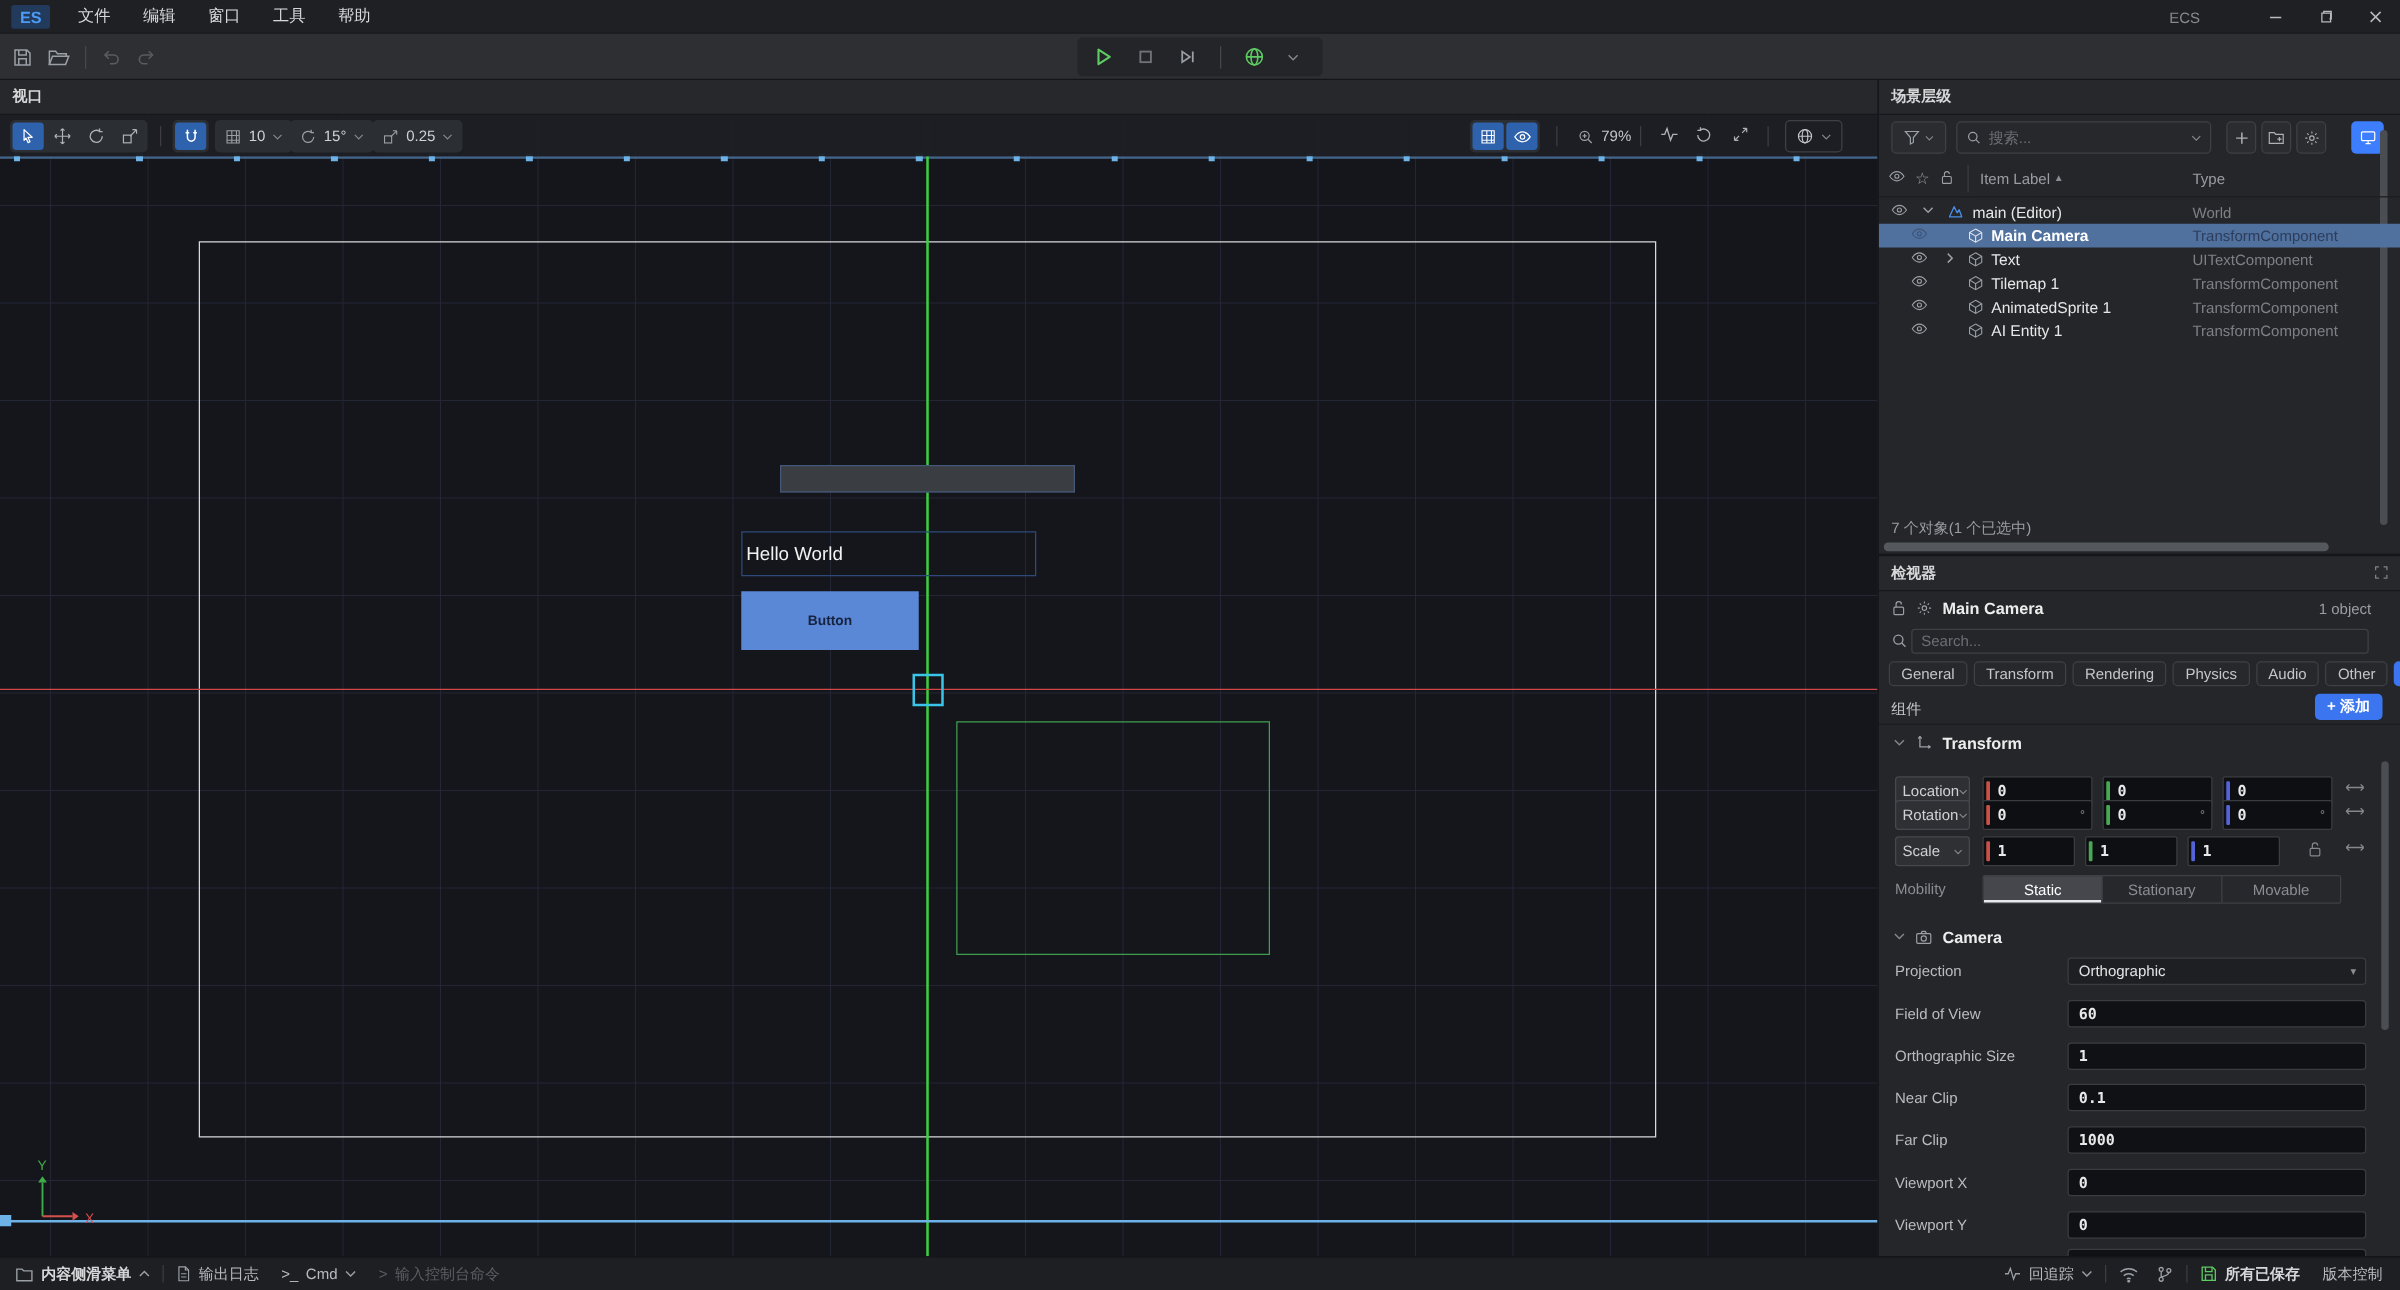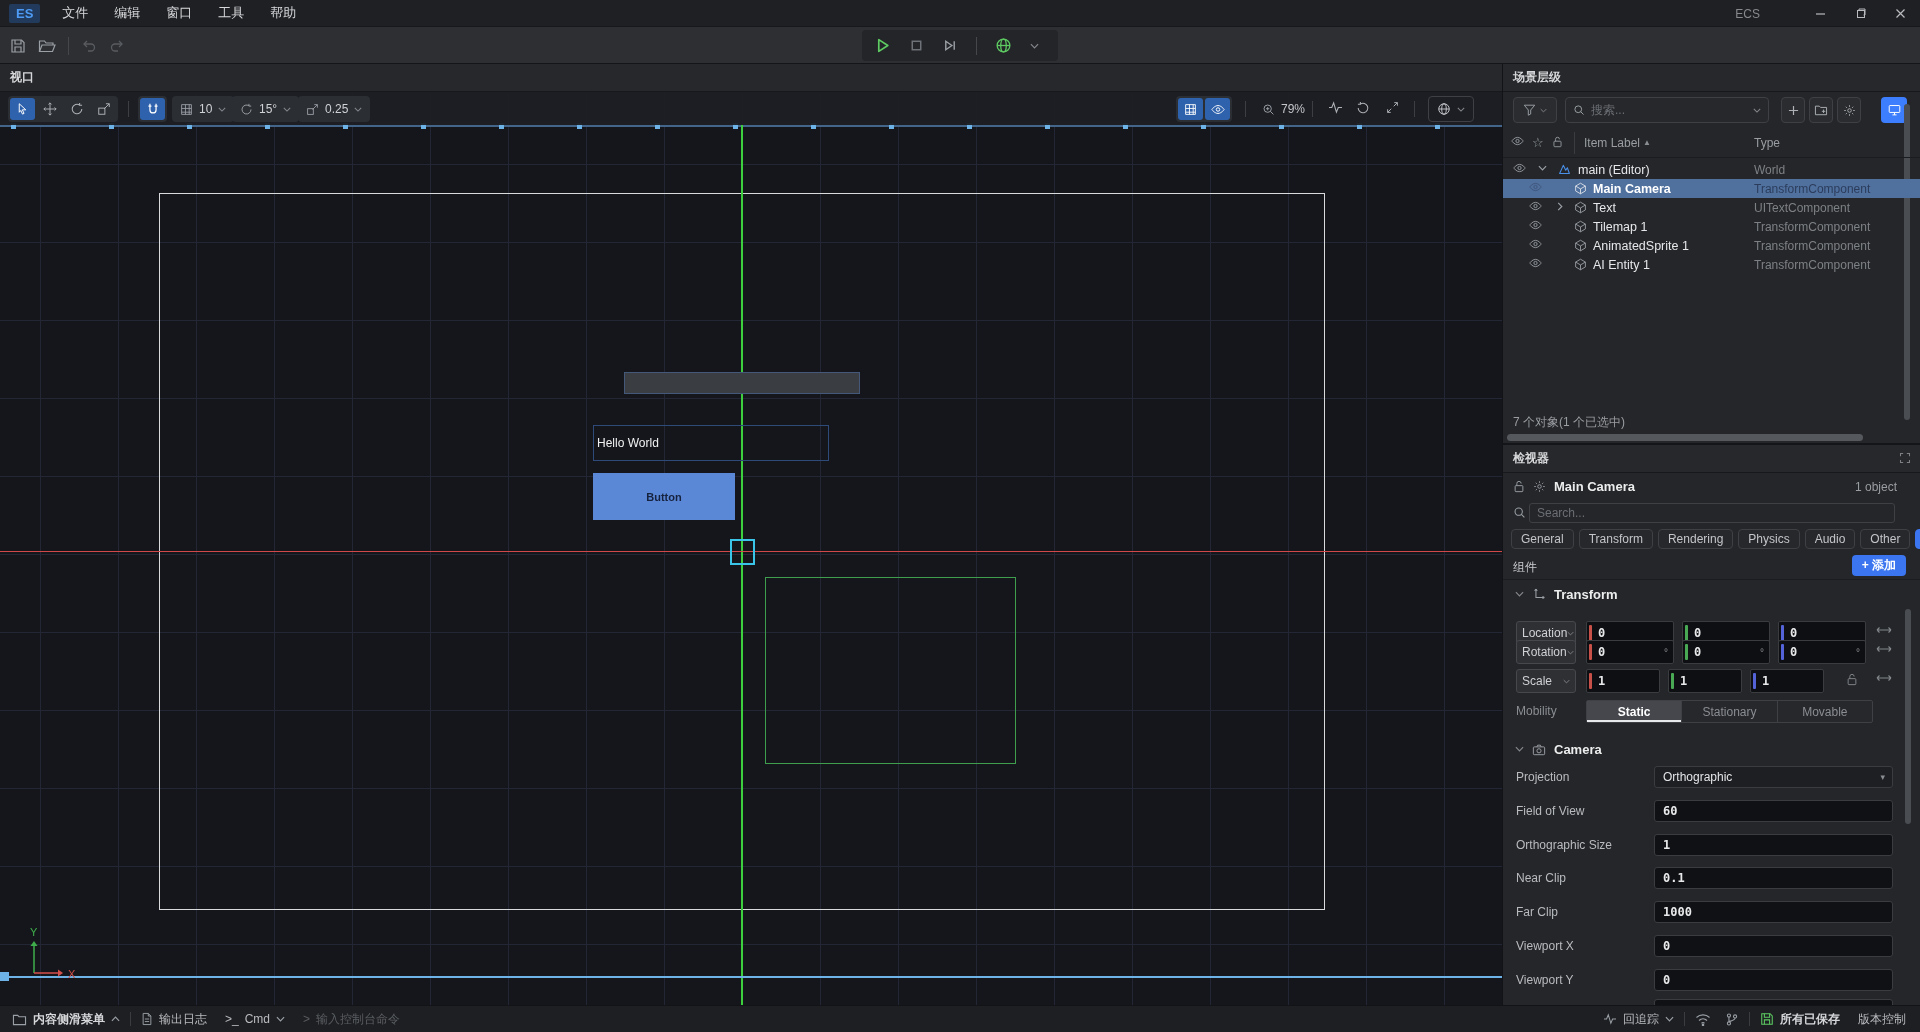--- a/index.html
+++ b/index.html
@@ -59,21 +59,21 @@
     background:repeating-linear-gradient(to right, transparent 0 73px, #6db3e8 73px 78px); background-position:36px 0; }
 
   .world-rect { position:absolute; left:159px; top:101px; width:1166px; height:717px; border:1px solid #d9dadc; z-index:4; }
   .green-vline { position:absolute; left:741px; top:33px; width:2px; height:880px; background:#3ecf3e; z-index:8; }
   .red-hline { position:absolute; left:0; top:459px; width:1502px; height:1px; background:#d04848; z-index:8; }
   .blue-hline { position:absolute; left:0; top:884px; width:1502px; height:2px; background:#6db3e8; z-index:8; }
   .blue-handle { position:absolute; left:0; top:880px; width:9px; height:9px; background:#6db3e8; z-index:9; }
 
   .gray-bar { position:absolute; left:624px; top:280px; width:236px; height:22px; background:#3a3d42; border:1px solid #44597a; z-index:10; }
   .hello-box { position:absolute; left:593px; top:333px; width:236px; height:36px; border:1px solid #2e4a78; display:flex; align-items:center; z-index:10; }
-  .hello-box span { color:#f2f2f2; font-size:12px; padding-left:3px; }
+  .hello-box span { color:#f2f2f2; font-size:15px; padding-left:3px; }
   .ui-button { position:absolute; left:593px; top:381px; width:142px; height:47px; background:#5b87d7; display:flex; align-items:center; justify-content:center; z-index:10; }
   .ui-button span { color:#16233f; font-size:11px; font-weight:bold; }
   .cyan-box { position:absolute; left:730px; top:447px; width:25px; height:26px; border:2px solid #39c4e8; z-index:12; }
   .green-rect { position:absolute; left:765px; top:485px; width:251px; height:187px; border:1px solid #3f9e4e; z-index:10; }
   .gizmo { position:absolute; left:18px; top:834px; z-index:12; }
 
   
   .sidebar { position:absolute; left:1502px; top:0; width:418px; height:941px; background:#242629; border-left:1px solid #121316; }
 
   
@@ -127,21 +127,21 @@
   .numf { position:absolute; top:0; height:24px; background:#0e0f12; border:1px solid #3a3c40; border-radius:2px; display:flex; align-items:center; }
   .numf .axis { width:3px; height:16px; margin-left:2px; border-radius:1px; }
   .numf .val { margin-left:6px; font-family:"DejaVu Sans Mono",monospace; font-weight:bold; font-size:12px; color:#e8e9ea; }
   .numf .deg { position:absolute; right:5px; color:#8a8d92; font-size:10px; }
   .rowic { position:absolute; top:4px; color:#84878c; }
 
   .mob-label { position:absolute; left:13px; top:4px; color:#8a8d92; }
   .seg { position:absolute; left:83px; top:0; width:287px; height:23px; display:flex; border:1px solid #3e4045; border-radius:2px; background:#26282b; }
   .seg > div { flex:1; display:flex; align-items:center; justify-content:center; color:#8a8d93; border-right:1px solid #3e4045; }
   .seg > div:last-child { border-right:none; }
-  .seg > div.active { background:#45474c; color:#fff; font-weight:bold; box-shadow:inset 0 -2px 0 #e8e9ea; }
+  .seg > div.active { background:#45474c; color:#fff; font-weight:normal; box-shadow:inset 0 -2px 0 #e8e9ea; }
 
   .f-row { position:absolute; left:0; width:418px; height:22px;padding-left:48px; }
   .f-label { position:absolute; left:13px; top:4px; color:#b9bbbf; }
   .f-input { position:absolute; left:151px; top:0; width:239px; height:22px; background:#101114; border:1px solid #3a3c40; border-radius:3px; display:flex; align-items:center; padding:0 8px; }
   .f-input .fv { font-family:"DejaVu Sans Mono",monospace; font-weight:bold; color:#e8e9ea; }
   .f-input.ddl { background:#1d1f22; }
   .f-input.ddl .fv { font-family:"Liberation Sans",sans-serif; font-weight:normal; color:#e3e4e6; }
   .f-input .caret { position:absolute; right:7px; color:#8a8d92; font-size:9px; }
 
   

